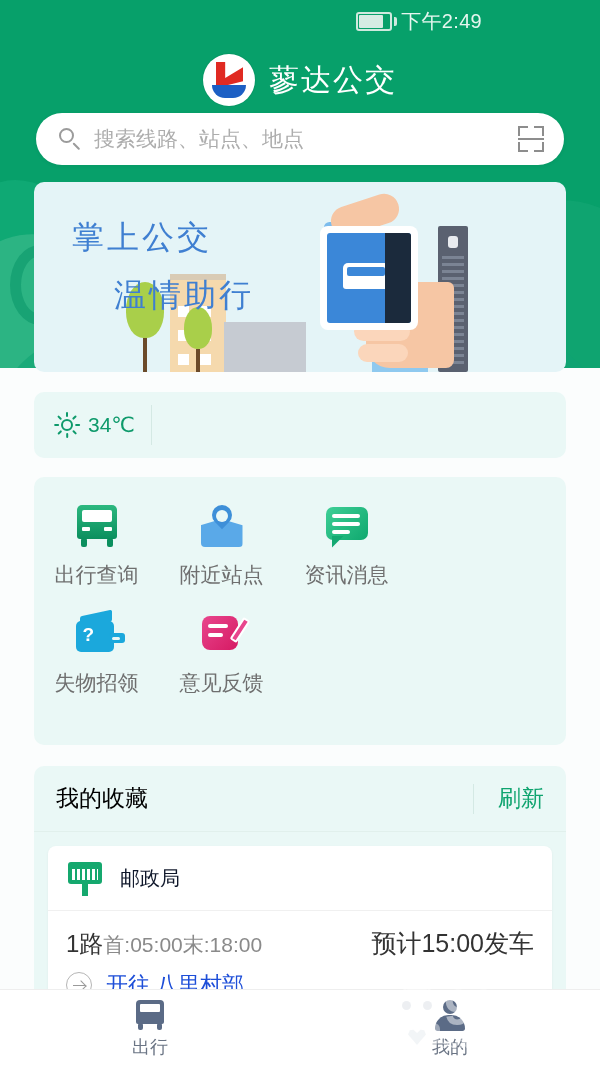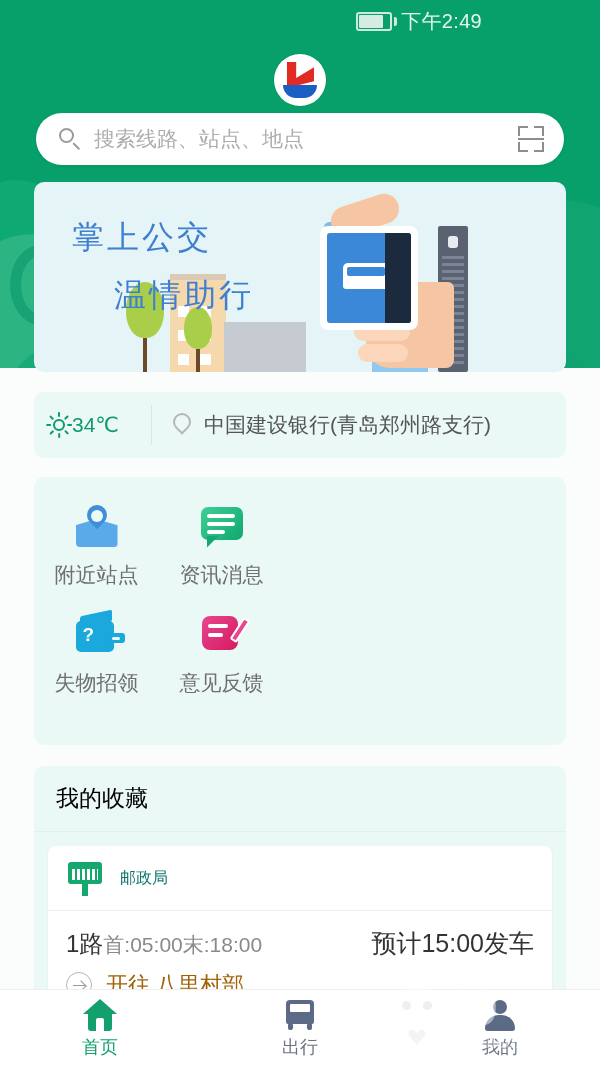--- a/index.html
+++ b/index.html
@@ -202,22 +202,22 @@
     content:""; position:absolute; left:4px; top:4px; right:4px; height:9px;
     background:#3b87d8; border-radius:2px;
   }
 
   
   .weatherbar {
     position:absolute; top:392px; left:34px; width:532px; height:66px;
     display:flex; align-items:center; z-index:6;
   }
   .weather-left {
-    width:118px; display:flex; align-items:center; gap:0;
-    padding-left:12px; border-right:1px solid #d4e9e4; height:40px;
+    width:118px; display:flex; align-items:center; gap:8px;
+    padding-left:20px; border-right:1px solid #d4e9e4; height:40px;
   }
   .sun-ico { position:relative; width:26px; height:26px; }
   .sun-ico .core {
     position:absolute; left:7px; top:7px; width:12px; height:12px;
     border:2.2px solid #0e9a6b; border-radius:50%;
   }
   .sun-ico .ray {
     position:absolute; left:12px; top:0; width:2.2px; height:5px;
     background:#0e9a6b; border-radius:2px; transform-origin:1.1px 13px;
   }
@@ -375,21 +375,21 @@
     background:#15a86e; border-radius:3px;
   }
   .stop-ico .bars {
     position:absolute; left:6px; top:9px; width:26px; height:11px;
     background:repeating-linear-gradient(90deg,#ffffff 0 3px,#15a86e 3px 5px);
   }
   .stop-ico .pole {
     position:absolute; left:16px; top:24px; width:6px; height:12px;
     background:#15a86e;
   }
-  .fav-station-name { font-size:16px; color:#0f766e; }
+  .fav-station-name { font-size:20px; color:#0f172a; }
   .fav-line {
     display:flex; align-items:baseline; padding:16px 18px 6px 18px; 
   }
   .fav-route-no { font-size:24px; color:#333333; }
   .fav-times { font-size:21px; color:#8a8a8a; }
   .fav-eta { margin-left:auto; font-size:25px; color:#333333; }
   .fav-dir {
     display:flex; align-items:center; gap:14px; padding:4px 18px 14px 18px;
   }
   .arrow-ico {
@@ -398,21 +398,21 @@
   }
   .arrow-ico:before {
     content:""; position:absolute; left:6px; top:11.5px; width:12px; height:1.6px;
     background:#9a9a9a;
   }
   .arrow-ico:after {
     content:""; position:absolute; right:6px; top:8.5px; width:7px; height:7px;
     border-top:1.6px solid #9a9a9a; border-right:1.6px solid #9a9a9a;
     transform:rotate(45deg);
   }
-  .fav-dir-text { font-size:22px; color:#a16207; }
+  .fav-dir-text { font-size:22px; color:#1d4ed8; }
 
   
   .bottomnav {
     position:absolute; left:0; bottom:0; width:600px; height:78px;
     background:#ffffff; border-top:1px solid #eeeeee; display:flex; z-index:10;
   }
   .nav-item {
     flex:1; display:flex; flex-direction:column; align-items:center;
     justify-content:center; gap:4px;
   }
@@ -531,20 +531,21 @@
     </div>
     <div class="status-time">下午2:49</div>
   </div>
 
   <div class="apptitle">
     <div class="logo">
       <div class="disc"></div>
         <div class="red"></div>
         <div class="blue"></div>
     </div>
+    <div class="apptitle-text">蓼达公交</div>
   </div>
 
   <div class="searchbar">
     <div class="search-ico">
       <div class="c"></div>
         <div class="h"></div>
     </div>
     <input class="search-input" value="" placeholder="搜索线路、站点、地点" style="">
     <div class="scan-ico">
       <i class="tl"></i>
@@ -611,31 +612,36 @@
         <div class="ray" style="transform:rotate(45deg)"></div>
         <div class="ray" style="transform:rotate(90deg)"></div>
         <div class="ray" style="transform:rotate(135deg)"></div>
         <div class="ray" style="transform:rotate(180deg)"></div>
         <div class="ray" style="transform:rotate(225deg)"></div>
         <div class="ray" style="transform:rotate(270deg)"></div>
         <div class="ray" style="transform:rotate(315deg)"></div>
       </div>
       <div class="weather-temp">34℃</div>
     </div>
-    <div class="loc-wrap">
-      <div class="pin-ico">
-          <div class="p"></div>
-        </div>
-      <div class="loc-text">中国建设银行(青岛郑州路支行)</div>
-    </div>
   </div>
 
   <div class="menu card">
     <div class="menu-row">
 
+      <div class="menu-item">
+        <div class="mi ic-bus">
+          <div class="body"></div>
+            <div class="win"></div>
+            <div class="l1"></div>
+            <div class="l2"></div>
+          <div class="w1"></div>
+            <div class="w2"></div>
+        </div>
+        <div class="menu-label">出行查询</div>
+      </div>
 
 
       <div class="menu-item">
         <div class="mi ic-pin">
           <div class="base"></div>
             <div class="drop"></div>
             <div class="hole"></div>
         </div>
         <div class="menu-label">附近站点</div>
       </div>
@@ -673,20 +679,24 @@
         </div>
         <div class="menu-label">意见反馈</div>
       </div>
 
     </div>
   </div>
 
   <div class="fav card">
     <div class="fav-head">
       <div class="fav-title">我的收藏</div>
+      <div class="fav-refresh-wrap">
+        <div class="fav-divider"></div>
+        <div class="fav-refresh">刷新</div>
+      </div>
     </div>
 
     <div class="fav-card">
       <div class="fav-station">
         <div class="stop-ico">
           <div class="sign"></div>
             <div class="bars"></div>
             <div class="pole"></div>
         </div>
         <div class="fav-station-name">邮政局</div>
@@ -698,28 +708,20 @@
         <div class="fav-eta">预计15:00发车</div>
       </div>
       <div class="fav-dir">
         <div class="arrow-ico"></div>
         <div class="fav-dir-text">开往 八里村部</div>
       </div>
     </div>
   </div>
 
   <div class="bottomnav">
-    <div class="nav-item active">
-      <div class="ni ic-home">
-        <div class="roof"></div>
-          <div class="body"></div>
-          <div class="door"></div>
-      </div>
-      <div class="nav-label">首页</div>
-    </div>
     <div class="nav-item">
       <div class="ni ic-nbus">
         <div class="body"></div>
           <div class="win"></div>
           <div class="w1"></div>
           <div class="w2"></div>
       </div>
       <div class="nav-label">出行</div>
     </div>
     <div class="nav-item">

